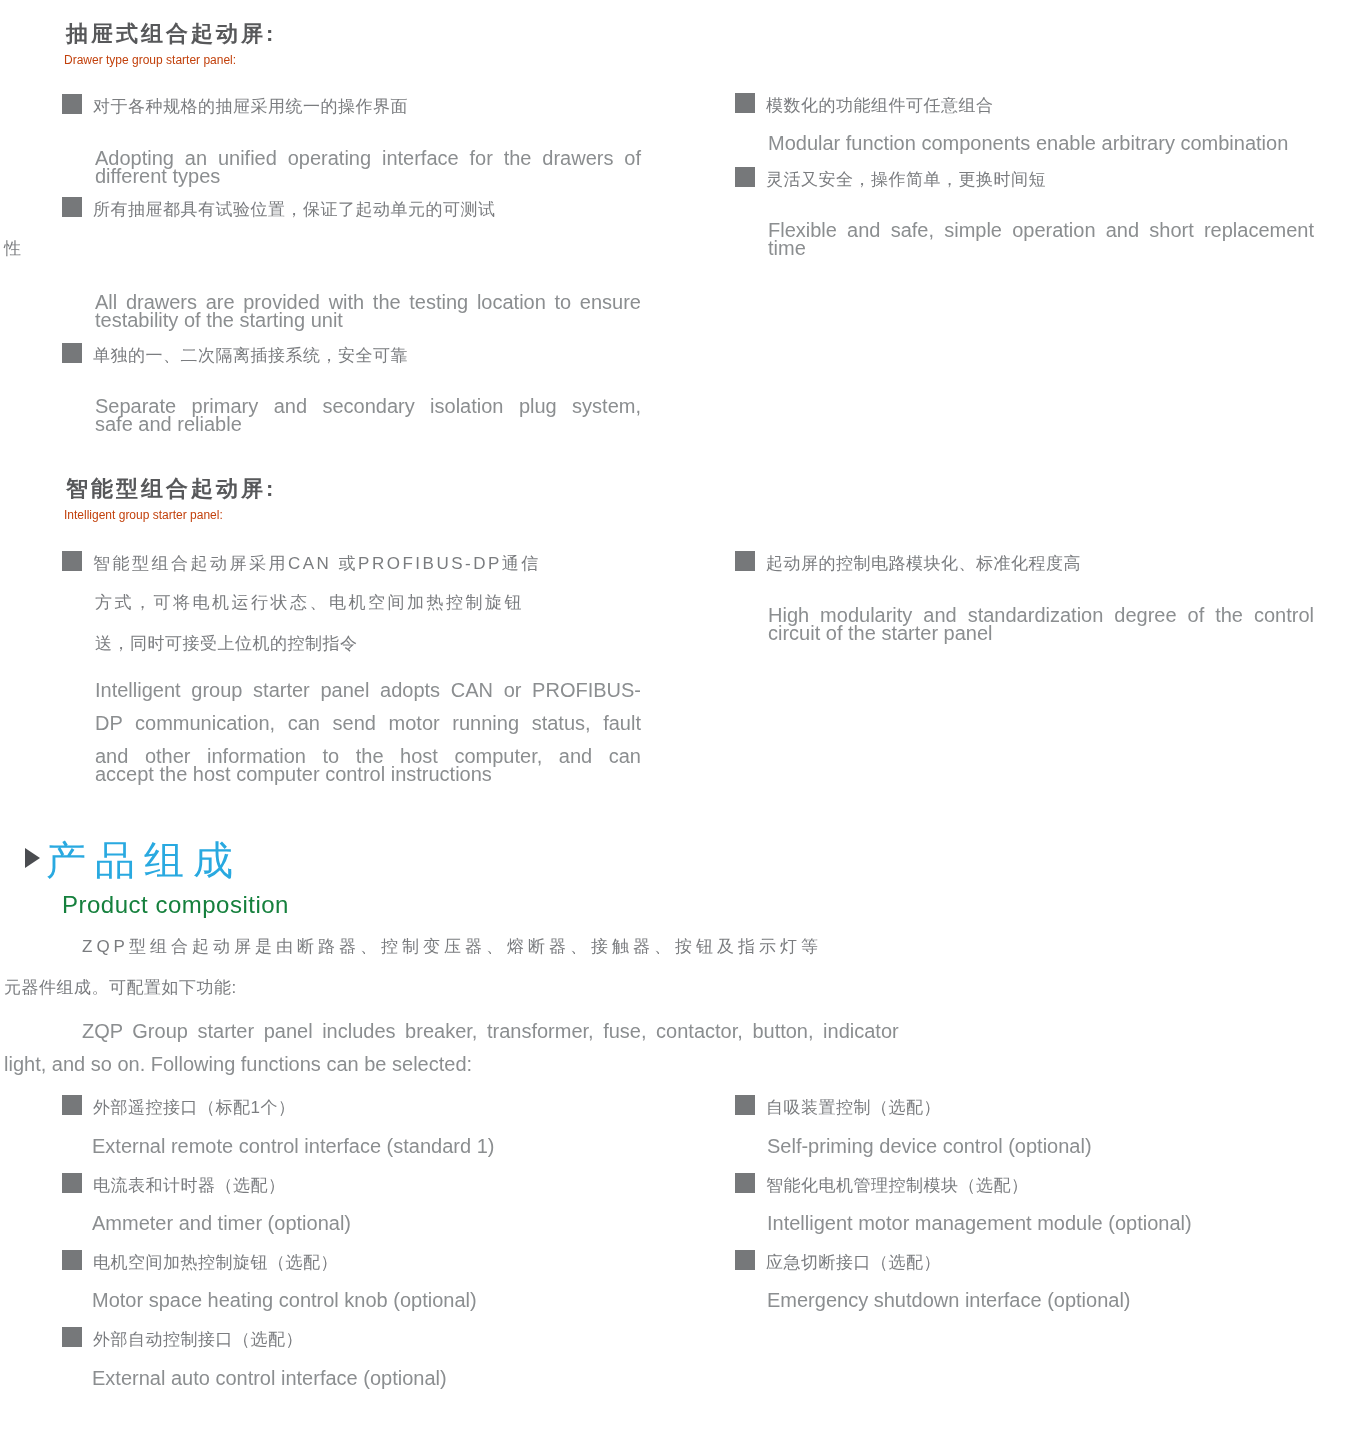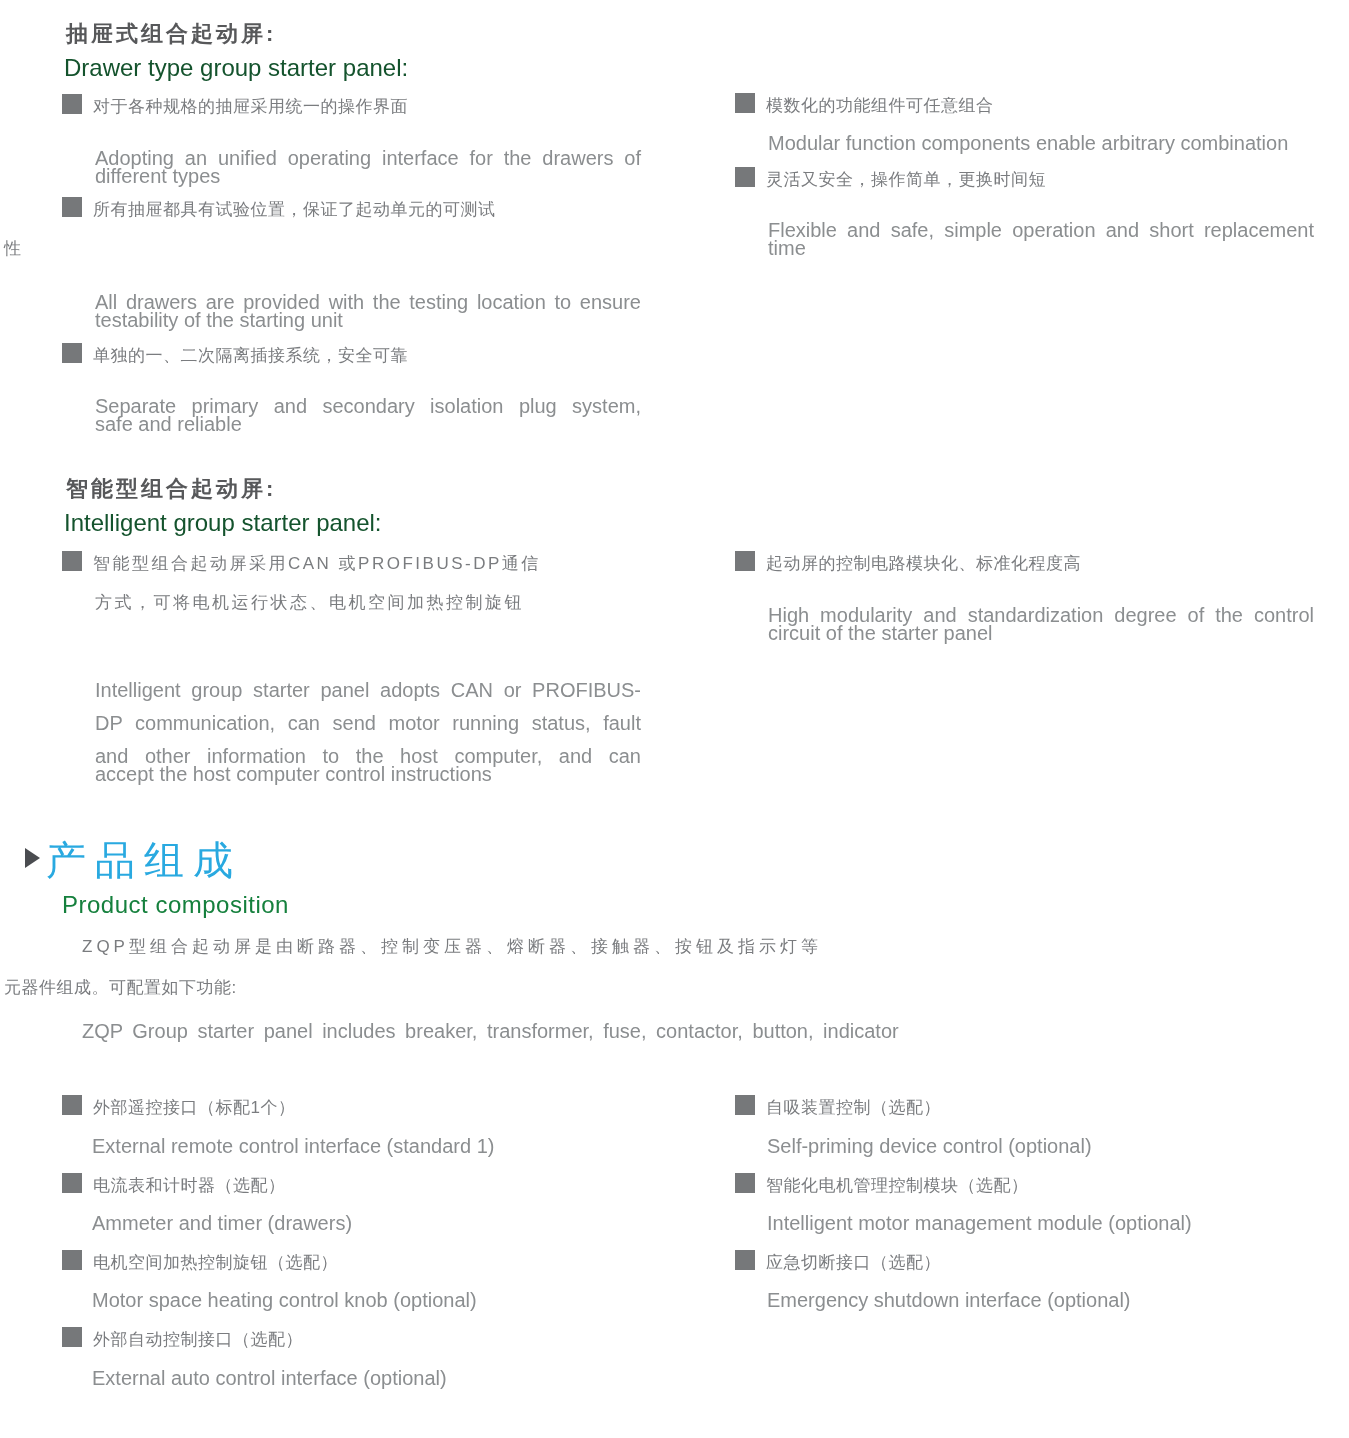--- a/index.html
+++ b/index.html
@@ -9,21 +9,21 @@
     background:#ffffff;
     font-family:"Liberation Sans","DejaVu Sans",sans-serif;
     overflow:hidden;
   }
   .ln { position:absolute; white-space:nowrap; line-height:1.25; }
   .zh   { font-size:17px; color:#7A7C7F; letter-spacing:0.5px; }
   .en   { font-size:20px; color:#8B8E90; }
   .just { white-space:normal; width:546px; text-align:justify; text-align-last:justify; line-height:1.2;margin-top:15px; }
   .sq   { display:inline-block; width:20px; height:20px; background:#76787A; margin-right:11px; vertical-align:-2px; }
   .sec-title-zh { font-size:22px; font-weight:bold; color:#57585A; letter-spacing:3px; }
-  .sec-title-en { font-size:24px; color:#14532d; }
+  .sec-title-en { font-size:12px; color:#c2410c; }
   .big-title { font-size:40px; color:#29A9E0; letter-spacing:9px; }
   .big-sub   { font-size:24px; color:#15803d; letter-spacing:0.5px; }
   .arrow { position:absolute; width:0; height:0;
            border-left:15px solid #4A4C50;
            border-top:10px solid transparent;
            border-bottom:10px solid transparent; }
   .zh-j  { letter-spacing:2.5px; }
   .zh-ls { letter-spacing:4px; }
   .en-ws { word-spacing:4px; }
 </style>
@@ -53,41 +53,43 @@
 
   <div class="ln zh" style="left:735px;top:167px"><span class="sq"></span><span>灵活又安全，操作简单，更换时间短</span></div>
   <div class="ln en just" style="left:768px;top:203px">Flexible and safe, simple operation and short replacement</div>
   <div class="ln en" style="left:768px;top:236px">time</div>
 
   <div class="ln sec-title-zh" style="left:66px;top:475px">智能型组合起动屏:</div>
   <div class="ln sec-title-en" style="left:64px;top:508px">Intelligent group starter panel:</div>
 
   <div class="ln zh" style="left:62px;top:551px"><span class="sq"></span><span class="zh-j">智能型组合起动屏采用CAN 或PROFIBUS-DP通信</span></div>
   <div class="ln zh zh-j" style="left:95px;top:592px">方式，可将电机运行状态、电机空间加热控制旋钮</div>
+  <div class="ln zh" style="left:95px;top:633px">送，同时可接受上位机的控制指令</div>
   <div class="ln en just" style="left:95px;top:663px">Intelligent group starter panel adopts CAN or PROFIBUS-</div>
   <div class="ln en just" style="left:95px;top:696px">DP communication, can send motor running status, fault</div>
   <div class="ln en just" style="left:95px;top:729px">and other information to the host computer, and can</div>
   <div class="ln en" style="left:95px;top:762px">accept the host computer control instructions</div>
 
   <div class="ln zh" style="left:735px;top:551px"><span class="sq"></span><span>起动屏的控制电路模块化、标准化程度高</span></div>
   <div class="ln en just" style="left:768px;top:588px">High modularity and standardization degree of the control</div>
   <div class="ln en" style="left:768px;top:621px">circuit of the starter panel</div>
 
   <div class="arrow" style="left:25px;top:848px"></div>
   <div class="ln big-title" style="left:46px;top:835px">产品组成</div>
   <div class="ln big-sub" style="left:62px;top:890px">Product composition</div>
 
   <div class="ln zh zh-ls" style="left:82px;top:936px">ZQP型组合起动屏是由断路器、控制变压器、熔断器、接触器、按钮及指示灯等</div>
   <div class="ln zh" style="left:4px;top:977px">元器件组成。可配置如下功能:</div>
   <div class="ln en en-ws" style="left:82px;top:1019px">ZQP Group starter panel includes breaker, transformer, fuse, contactor, button, indicator</div>
+  <div class="ln en" style="left:4px;top:1052px">light, and so on. Following functions can be selected:</div>
 
   <div class="ln zh" style="left:62px;top:1095px"><span class="sq"></span><span>外部遥控接口（标配1个）</span></div>
   <div class="ln en" style="left:92px;top:1134px">External remote control interface (standard 1)</div>
   <div class="ln zh" style="left:62px;top:1173px"><span class="sq"></span><span>电流表和计时器（选配）</span></div>
-  <div class="ln en" style="left:92px;top:1211px">Ammeter and timer (drawers)</div>
+  <div class="ln en" style="left:92px;top:1211px">Ammeter and timer (optional)</div>
   <div class="ln zh" style="left:62px;top:1250px"><span class="sq"></span><span>电机空间加热控制旋钮（选配）</span></div>
   <div class="ln en" style="left:92px;top:1288px">Motor space heating control knob (optional)</div>
   <div class="ln zh" style="left:62px;top:1327px"><span class="sq"></span><span>外部自动控制接口（选配）</span></div>
   <div class="ln en" style="left:92px;top:1366px">External auto control interface (optional)</div>
 
   <div class="ln zh" style="left:735px;top:1095px"><span class="sq"></span><span>自吸装置控制（选配）</span></div>
   <div class="ln en" style="left:767px;top:1134px">Self-priming device control (optional)</div>
   <div class="ln zh" style="left:735px;top:1173px"><span class="sq"></span><span>智能化电机管理控制模块（选配）</span></div>
   <div class="ln en" style="left:767px;top:1211px">Intelligent motor management module (optional)</div>
   <div class="ln zh" style="left:735px;top:1250px"><span class="sq"></span><span>应急切断接口（选配）</span></div>

